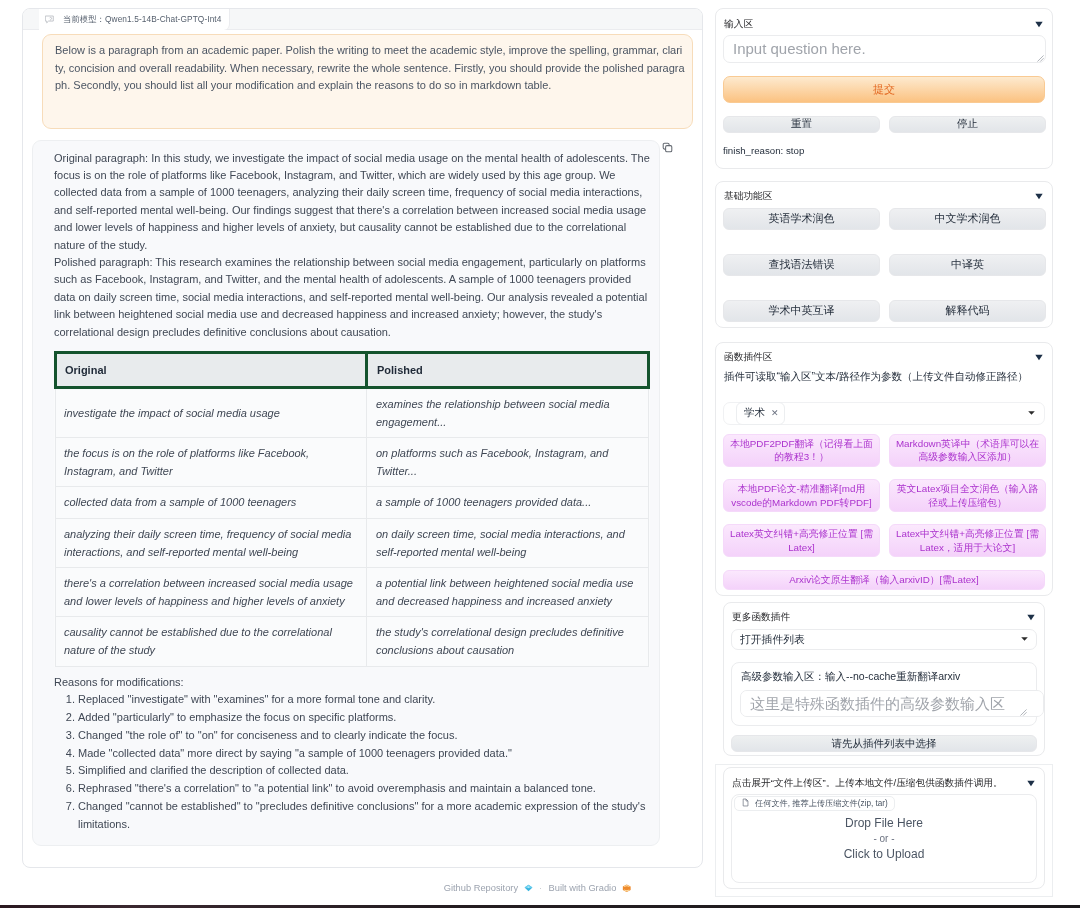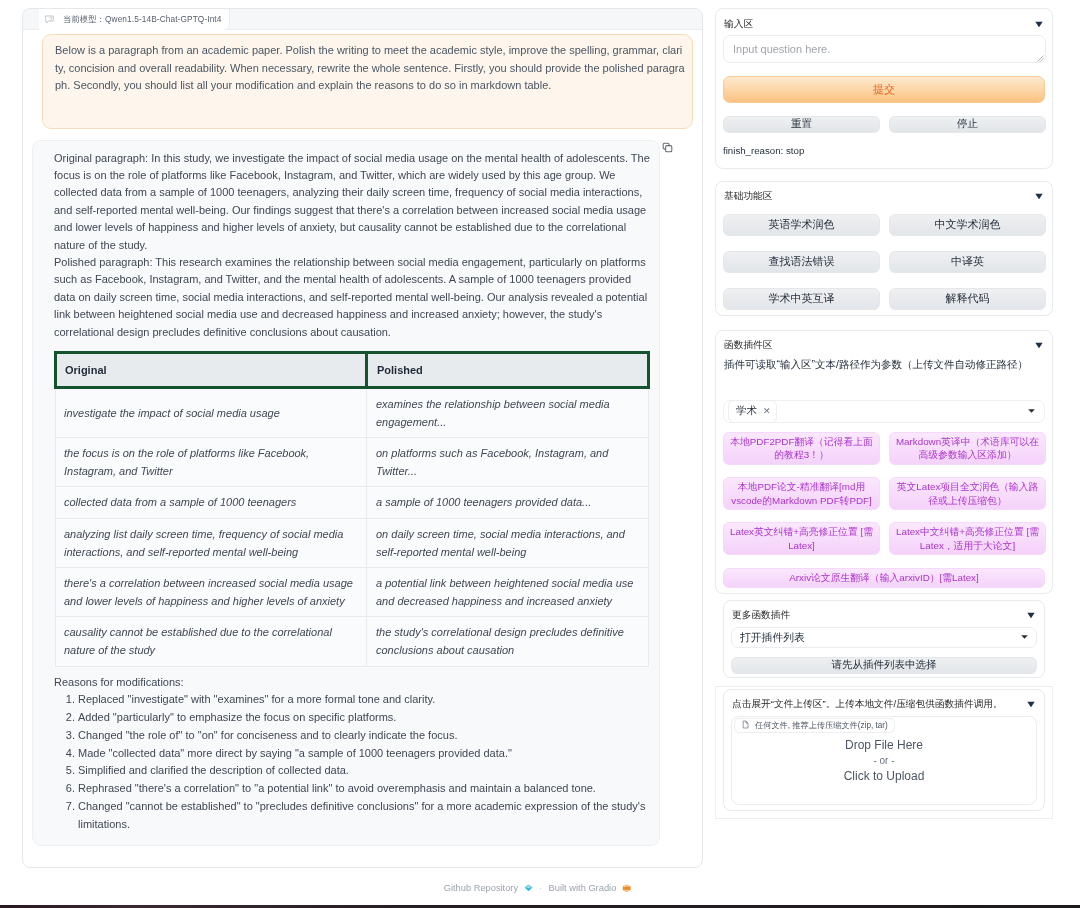--- a/index.html
+++ b/index.html
@@ -96,21 +96,21 @@
   .acc-head{
     display:flex; align-items:center; justify-content:space-between;
     font-size:9.7px; color:#27272a; margin:0 1px 3px 1px; height:16px;
   }
   .acc-head .caret{ display:flex; align-items:center; margin-right:1px; }
   .acc-head .caret svg{ display:block; }
 
   textarea.tb{
     display:block; width:323px; height:28px; resize:none;
     border:1px solid #ebecee; border-radius:7px; background:#fff;
-    padding:6px 9px; font-family:inherit; font-size:11px; color:#374151;
+    padding:6px 9px; font-family:inherit; font-size:15px; color:#374151;
     outline:none; line-height:14px;
   }
   textarea.tb::placeholder{ color:#a0a4ab; }
   .tbwrap{ position:relative; }
   .resize-grip{ position:absolute; right:1px; bottom:1px; width:7px; height:7px; pointer-events:none; display:block;}
   .resize-grip svg{display:block;}
 
   .btn{
     display:flex; align-items:center; justify-content:center;
     height:17px; border-radius:6px; font-size:10.5px; cursor:pointer;
@@ -126,35 +126,35 @@
   .row2{ display:grid; grid-template-columns:157px 157px; gap:9px; margin-top:12.5px;}
   .status{ font-size:9.7px; color:#1f2937; margin:11px 1px 0 0px; line-height:13px;}
 
   .fnbtn{
     display:flex; align-items:center; justify-content:center;
     height:22px; border-radius:6px; font-size:11px; cursor:pointer;
     border:1px solid #e6e7ea;
     background:linear-gradient(180deg,#eff0f2 0%,#e2e5e9 100%);
     color:#1f2937;
   }
-  .grid2{ display:grid; grid-template-columns:157px 157px; gap:15px 9px; margin-top:9px;}
+  .grid2{ display:grid; grid-template-columns:157px 157px; gap:24px 9px; margin-top:3px;}
   #plugin-grid{ gap:11.7px 9px; margin-top:13px; }
   .right > .card:nth-child(1){ padding-bottom:11px; margin-bottom:12.4px; }
   .right > .card:nth-child(2){ margin-bottom:13.7px; padding-bottom:5px;}
   .right > .card:nth-child(3){ margin-bottom:6px; padding-bottom:5px;}
   .right > .card:nth-child(4){ margin-bottom:9px; padding-bottom:3px; margin-left:8px; margin-right:8px; }
   .outer-group{ border:1px solid #eceef0; border-radius:0; padding:2px 0 7px 0; margin-top:-1px;}
   .outer-group > .card{ margin:0 7px; }
 
   .hint{ font-size:10.5px; color:#1f2937; margin:1px 0 0 1px; line-height:14px; padding-bottom:11px;}
 
   .dropdown{
     position:relative; border:1px solid #ebecee; border-radius:7px;
     background:#fff; display:flex; align-items:center;
-    padding:0 20px 0 4px; margin-top:18px; height:23px; border-color:#f0f1f3;
+    padding:0 20px 0 12px; margin-top:8px; height:23px; border-color:#f0f1f3;
   }
   .token{
     display:inline-flex; align-items:center; gap:6px;
     border:1px solid #eceef0; border-radius:6px; background:#fff;
     padding:1px 5px 1px 7px; font-size:10.5px; color:#1f2937; height:23px;
   }
   .token .x{ font-size:9px; color:#6b7280; cursor:pointer; }
   .dropdown .caret{ position:absolute; right:9px; top:50%; transform:translateY(-50%); display:flex;}
   .dropdown .caret svg{display:block;}
 
@@ -248,21 +248,21 @@
                 </tr>
                 <tr>
                   <td>the focus is on the role of platforms like Facebook, Instagram, and Twitter</td>
                   <td>on platforms such as Facebook, Instagram, and Twitter...</td>
                 </tr>
                 <tr>
                   <td>collected data from a sample of 1000 teenagers</td>
                   <td>a sample of 1000 teenagers provided data...</td>
                 </tr>
                 <tr>
-                  <td>analyzing list daily screen time, frequency of social media interactions, and self-reported mental well-being</td>
+                  <td>analyzing their daily screen time, frequency of social media interactions, and self-reported mental well-being</td>
                   <td>on daily screen time, social media interactions, and self-reported mental well-being</td>
                 </tr>
                 <tr>
                   <td>there's a correlation between increased social media usage and lower levels of happiness and higher levels of anxiety</td>
                   <td>a potential link between heightened social media use and decreased happiness and increased anxiety</td>
                 </tr>
                 <tr>
                   <td>causality cannot be established due to the correlational nature of the study</td>
                   <td>the study's correlational design precludes definitive conclusions about causation</td>
                 </tr>
@@ -393,20 +393,31 @@
       <div class="selwrap">
         <select class="sel">
           <option>打开插件列表</option>
         </select>
         <span class="caret">
             <svg viewBox="0 0 10 6" width="7" height="4.5">
               <path d="M0.3 0.4h9.4L5 5.6z" fill="#2b2b2b"></path>
             </svg>
           </span>
       </div>
+      <div class="subcard">
+        <div class="sublabel">高级参数输入区：输入--no-cache重新翻译arxiv</div>
+        <div class="tbwrap">
+          <textarea class="tb" rows="1" placeholder="这里是特殊函数插件的高级参数输入区" style=""></textarea>
+          <span class="resize-grip">
+            <svg viewBox="0 0 10 10" width="7" height="7" stroke="#9ba0a6" stroke-width="1.1" stroke-linecap="round">
+                <path d="M1.0 9.0 9.0 1.0M5.0 9.0 9.0 5.0"></path>
+              </svg>
+          </span>
+        </div>
+      </div>
       <div class="btn" style="margin-top:9px">请先从插件列表中选择</div>
     </div>
 
     <div class="outer-group">
     <div class="card upload-card">
       <div class="acc-head">
         <span>点击展开“文件上传区”。上传本地文件/压缩包供函数插件调用。</span>
         <span class="caret">
               <svg viewBox="0 0 10 8" width="8" height="7">
                 <path d="M0.4 0.6h9.2L5 7.4z" fill="#1d3047"></path>

